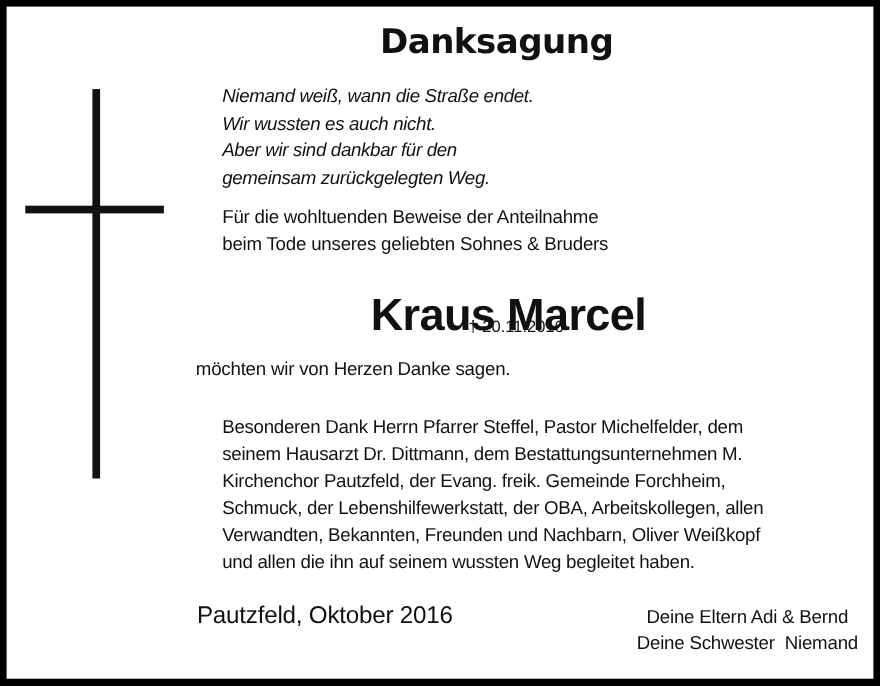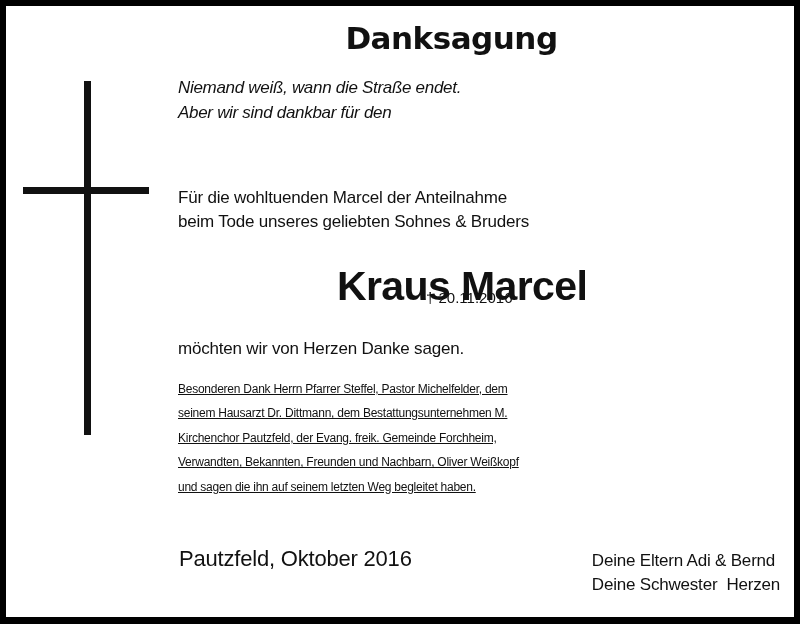--- a/index.html
+++ b/index.html
@@ -44,21 +44,21 @@
     }
     .title span { display: inline-block; margin-left: -2px; }
     .quote {
       position: absolute;
       left: 172px; top: 70px;
       font-style: italic;
       font-size: 17px;
       line-height: 24.5px;
       letter-spacing: -0.3px;
     }
-    .quote div, .intro div, .thanks div { white-space: nowrap; }
+    .quote div, .intro div, .thanks div { white-space: nowrap; margin-left: 24px; }
     .intro {
       position: absolute;
       left: 172px; top: 180px;
       font-size: 17px;
       line-height: 24px;
       letter-spacing: -0.2px;
     }
     .name {
       position: absolute;
       left: 331px; top: 236px;
@@ -71,83 +71,85 @@
     }
     .date {
       position: absolute;
       left: 420px; top: 283px;
       font-size: 15px;
       line-height: 18px;
       white-space: nowrap;
     }
     .closing {
       position: absolute;
-      left: 172px; top: 332px;
+      left: 172px; top: 319px;
       font-size: 17px;
       line-height: 22px;
       letter-spacing: -0.2px;
       white-space: nowrap;
     }
     .thanks {
       position: absolute;
       left: 172px; top: 371px;
-      font-size: 12px;
+      font-size: 17px;
       line-height: 24.4px;
       letter-spacing: -0.25px;
-      text-decoration: underline;
     }
     .place-date {
       position: absolute;
       left: 173px; top: 542px;
       font-size: 22px;
       line-height: 22px;
       letter-spacing: -0.2px;
       white-space: nowrap;
     }
     .signature {
       position: absolute;
       right: 14px; top: 543px;
-      text-align: left;
+      text-align: center;
       font-size: 17px;
       line-height: 24px;
       letter-spacing: -0.2px;
     }
     .signature div { white-space: pre; }
   </style>
 </head>
 <body>
 
 <div class="card">
   <div class="cross-v"></div>
   <div class="cross-h"></div>
 
   <div class="title"><span>Danksagung</span></div>
 
   <div class="quote">
     <div>Niemand weiß, wann die Straße endet.</div>
+    <div>Wir wussten es auch nicht.</div>
     <div>Aber wir sind dankbar für den</div>
+    <div>gemeinsam zurückgelegten Weg.</div>
   </div>
 
   <div class="intro">
-    <div>Für die wohltuenden Marcel der Anteilnahme</div>
+    <div>Für die wohltuenden Beweise der Anteilnahme</div>
     <div>beim Tode unseres geliebten Sohnes &amp; Bruders</div>
   </div>
 
   <div class="name">Kraus Marcel</div>
   <div class="date">† 20.11.2016</div>
 
   <div class="closing">möchten wir von Herzen Danke sagen.</div>
 
   <div class="thanks">
     <div>Besonderen Dank Herrn Pfarrer Steffel, Pastor Michelfelder, dem</div>
     <div>seinem Hausarzt Dr. Dittmann, dem Bestattungsunternehmen M.</div>
     <div>Kirchenchor Pautzfeld, der Evang. freik. Gemeinde Forchheim,</div>
+    <div>Schmuck, der Lebenshilfewerkstatt, der OBA, Arbeitskollegen, allen</div>
     <div>Verwandten, Bekannten, Freunden und Nachbarn, Oliver Weißkopf</div>
-    <div>und sagen die ihn auf seinem letzten Weg begleitet haben.</div>
+    <div>und allen die ihn auf seinem wussten Weg begleitet haben.</div>
   </div>
 
   <div class="place-date">Pautzfeld, Oktober 2016</div>
 
   <div class="signature">
     <div>Deine Eltern Adi &amp; Bernd</div>
-    <div>Deine Schwester  Herzen</div>
+    <div>Deine Schwester  Niemand</div>
   </div>
 </div>
 
 </body></html>

